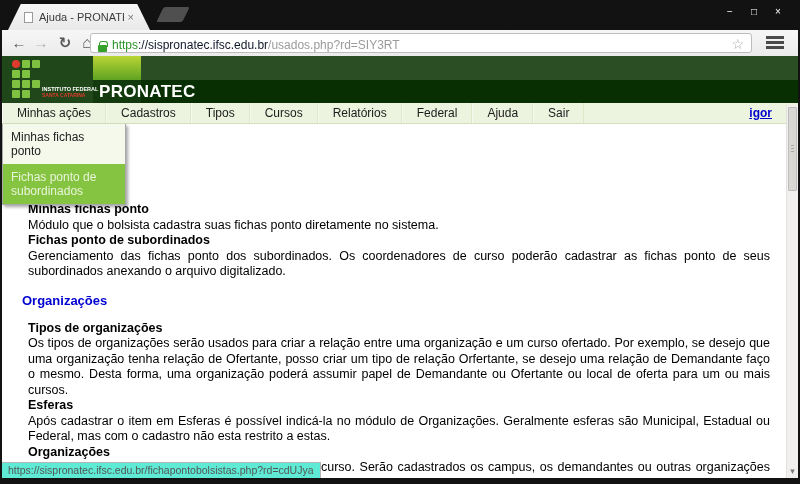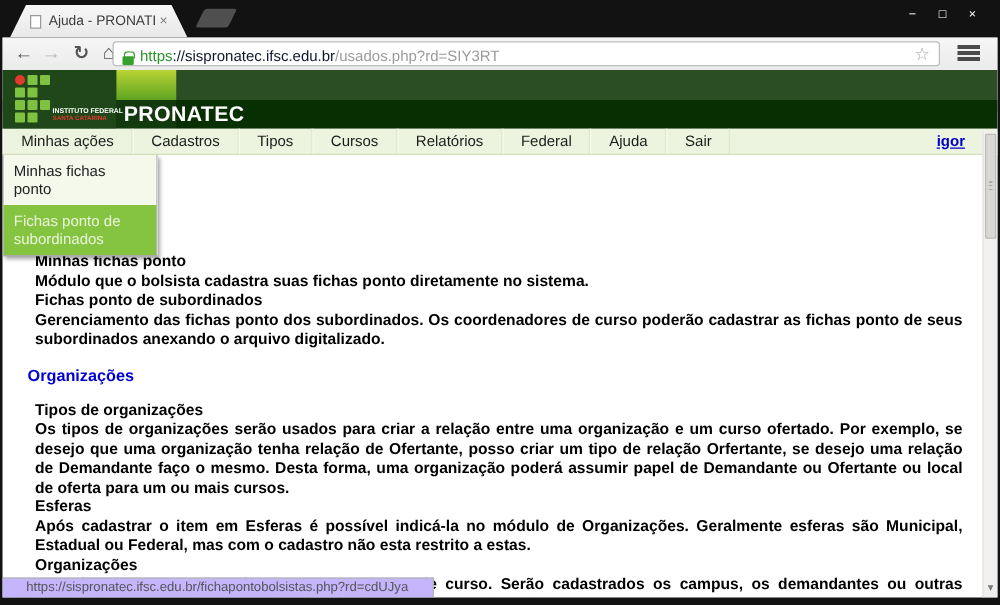--- a/index.html
+++ b/index.html
@@ -76,25 +76,25 @@
               border:1px solid #a9a9a9; border-top:none; box-shadow:2px 2px 3px rgba(0,0,0,.35); }
   .dd-item { background:#f4f9ec; color:#222; font-size:12px; line-height:14px; padding:6px 8px; }
   .dd-item.active { background:#85c441; color:#eaf4da; }
 
   
   .content { position:absolute; left:0; right:12px; top:94px; bottom:0; overflow:hidden;
              padding:50px 16px 0 20px; color:#000; }
   .sec-title { font-size:13px; font-weight:bold; color:#0000d0; margin:0 0 13px; }
   .section + .section { margin-top:13px; }
   .term { font-size:12.5px; font-weight:bold; line-height:15.5px; padding-left:6px; }
-  .desc { font-size:12.5px; line-height:15.5px; padding-left:6px; text-align:justify;font-weight:bold; }
-
-  
-  .statusbar { position:absolute; left:0; bottom:0; height:16px; line-height:15px; padding:0 19px;
-               background:#c4b5fd; border:1px solid #b5b5b5; border-left:none; border-bottom:none;
+  .desc { font-size:12.5px; line-height:15.5px; padding-left:6px; text-align:justify; }
+
+  
+  .statusbar { position:absolute; left:0; bottom:0; height:16px; line-height:15px; padding:0 6px;
+               background:#5eead4; border:1px solid #b5b5b5; border-left:none; border-bottom:none;
                font-size:10.5px; color:#555; z-index:60; white-space:nowrap; }
 
   
   .scrollbar { position:absolute; right:0; top:75px; bottom:0; width:12px; background:#f1f0ee;
                border-left:1px solid #e2e2e2; z-index:40; }
   .scroll-thumb { position:absolute; left:1px; right:1px; top:2px; height:84px; background:#d9d8d5;
                   border:1px solid #bdbcb9; border-radius:1px; }
   .scroll-thumb::after { content:""; position:absolute; left:2px; right:2px; top:50%; margin-top:-4px; height:8px;
                   background:repeating-linear-gradient(#a9a8a5 0 1px, transparent 1px 3px); }
   .scroll-down { position:absolute; bottom:2px; left:0; right:0; text-align:center; font-size:9px; color:#7a7a7a; }

